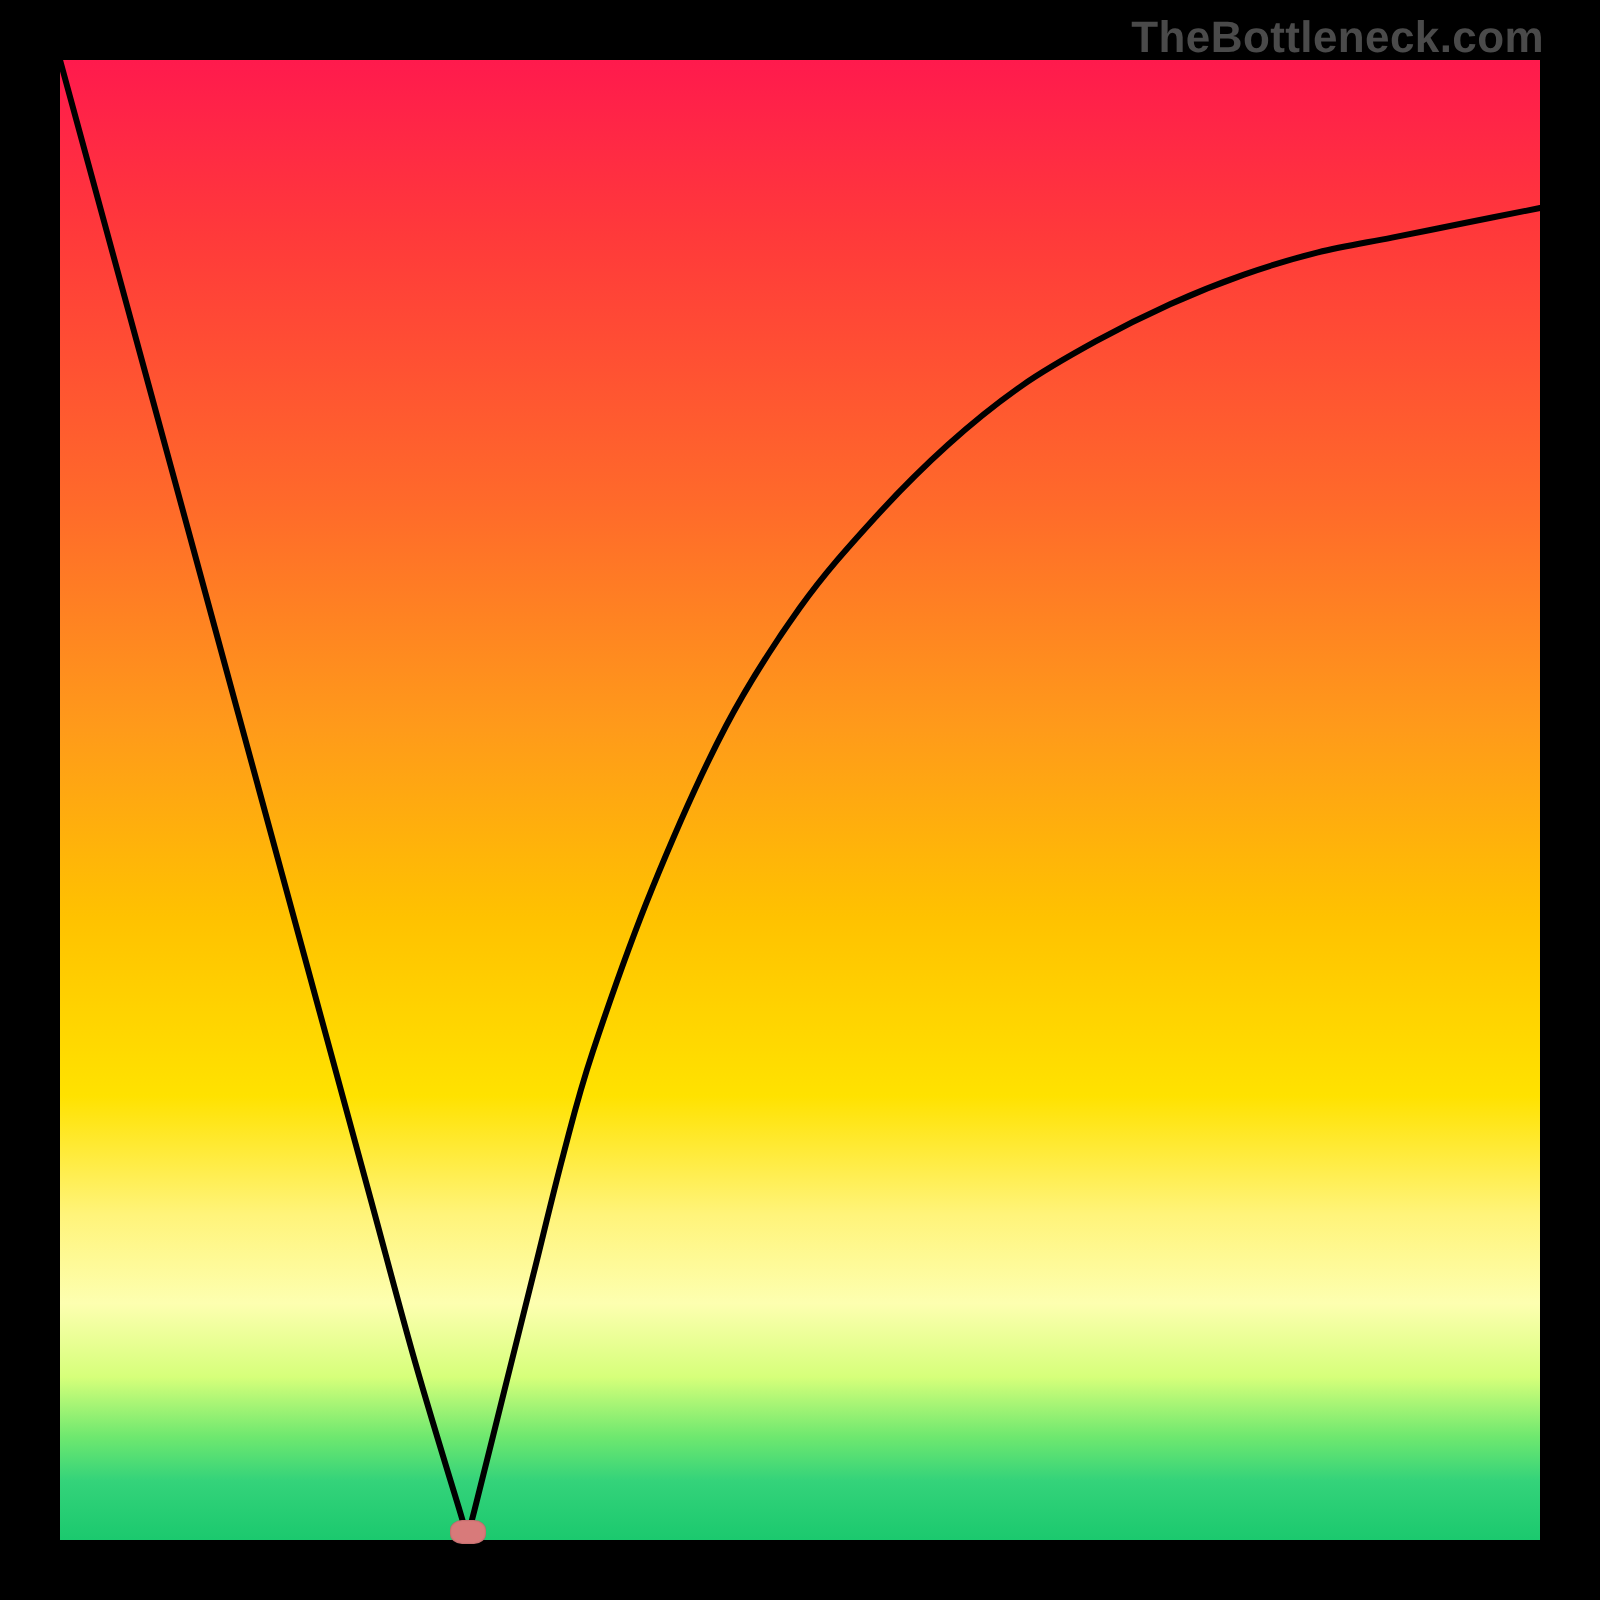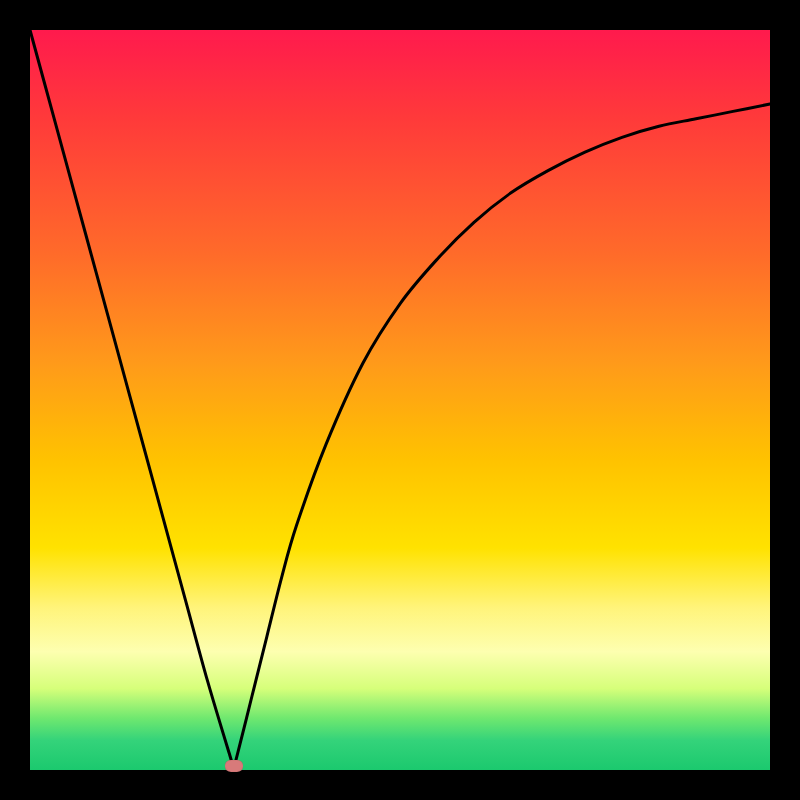--- a/index.html
+++ b/index.html
@@ -75,14 +75,15 @@
   <div class="plot-area">
 
     <svg class="curve" viewBox="0 0 740 740" preserveAspectRatio="none">
       <path id="curve-path" fill="none" stroke="#000000" stroke-width="3" stroke-linejoin="round" stroke-linecap="round" d="M 0.00 0.00 C 3.70 13.57, 14.80 54.27, 22.20 81.40 C 29.60 108.53, 37.00 135.67, 44.40 162.80 C 51.80 189.93, 59.20 217.07, 66.60 244.20 C 74.00 271.33, 81.40 298.47, 88.80 325.60 C 96.20 352.73, 103.60 379.87, 111.00 407.00 C 118.40 434.13, 125.80 461.27, 133.20 488.40 C 140.60 515.53, 148.00 542.67, 155.40 569.80 C 162.80 596.93, 170.20 625.30, 177.60 651.20 C 185.00 677.10, 195.48 711.02, 199.80 725.20 C 204.12 739.38, 202.27 736.30, 203.50 736.30 C 204.73 736.30, 204.12 736.92, 207.20 725.20 C 210.28 713.48, 217.07 685.73, 222.00 666.00 C 226.93 646.27, 231.87 626.53, 236.80 606.80 C 241.73 587.07, 246.67 566.10, 251.60 547.60 C 256.53 529.10, 259.00 518.00, 266.40 495.80 C 273.80 473.60, 284.90 441.53, 296.00 414.40 C 307.10 387.27, 320.67 356.43, 333.00 333.00 C 345.33 309.57, 357.67 291.07, 370.00 273.80 C 382.33 256.53, 394.67 242.97, 407.00 229.40 C 419.33 215.83, 431.67 203.50, 444.00 192.40 C 456.33 181.30, 468.67 171.43, 481.00 162.80 C 493.33 154.17, 505.67 147.38, 518.00 140.60 C 530.33 133.82, 542.67 127.65, 555.00 122.10 C 567.33 116.55, 579.67 111.62, 592.00 107.30 C 604.33 102.98, 616.67 99.28, 629.00 96.20 C 641.33 93.12, 653.67 91.27, 666.00 88.80 C 678.33 86.33, 690.67 83.87, 703.00 81.40 C 715.33 78.93, 733.83 75.23, 740.00 74.00"></path>
     </svg>
 
     <div id="marker-0" class="marker" style="left: 194.5px; top: 730.3px; background: rgb(216, 122, 122);"></div>
 
   </div>
 
+  <div class="attribution">TheBottleneck.com</div>
 
 </div>
 
 </body></html>

